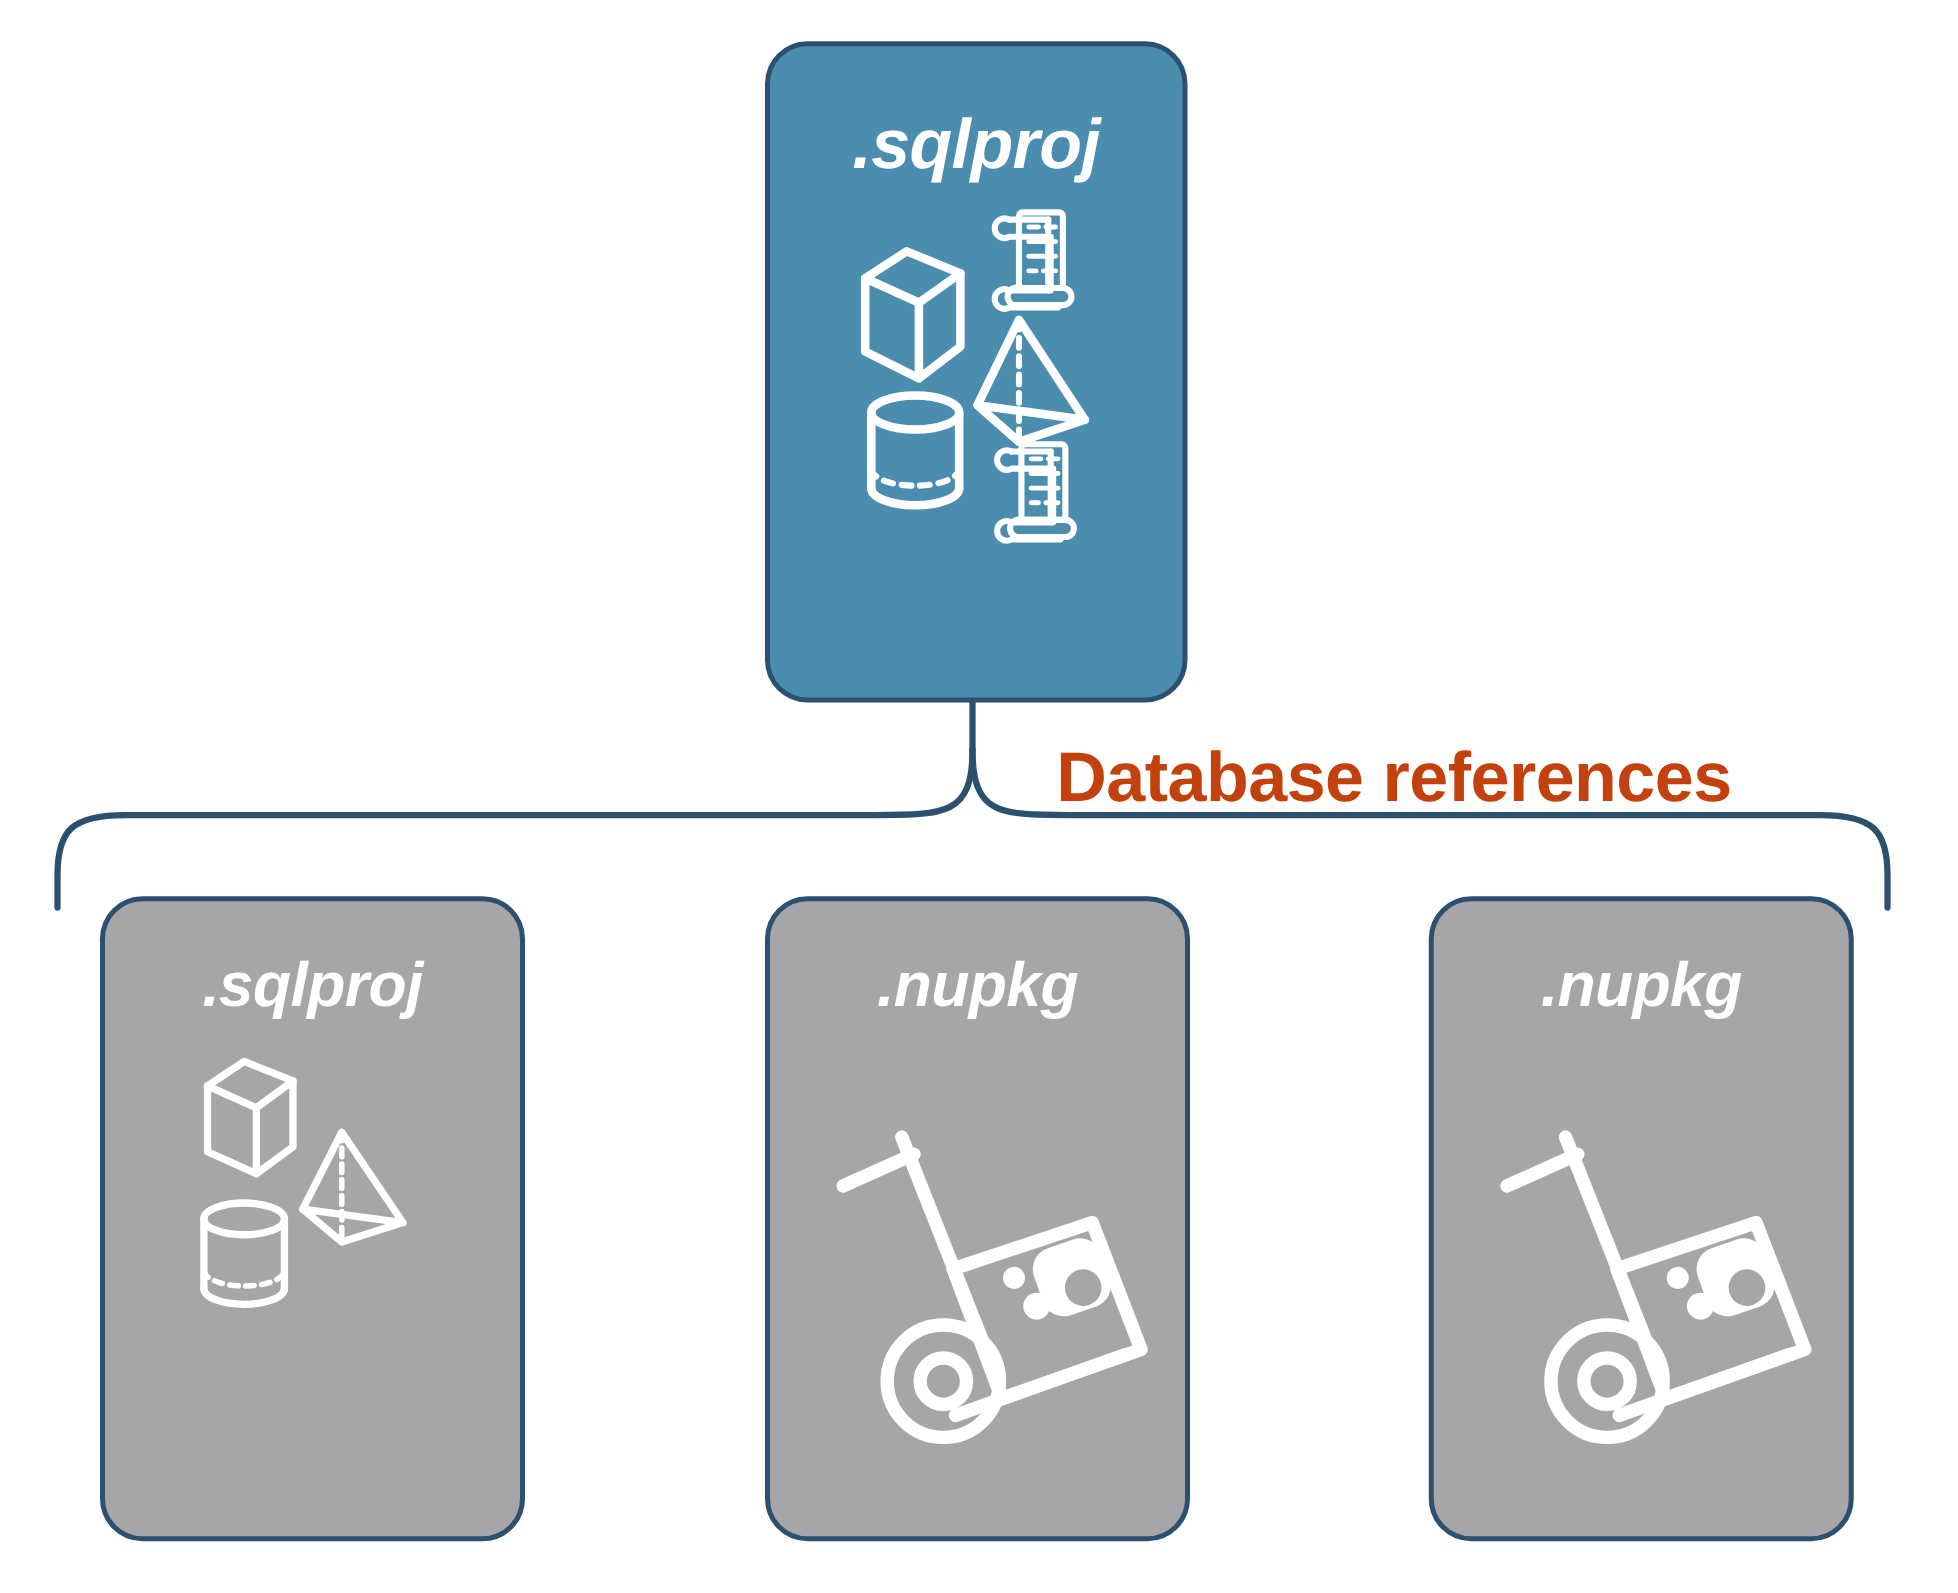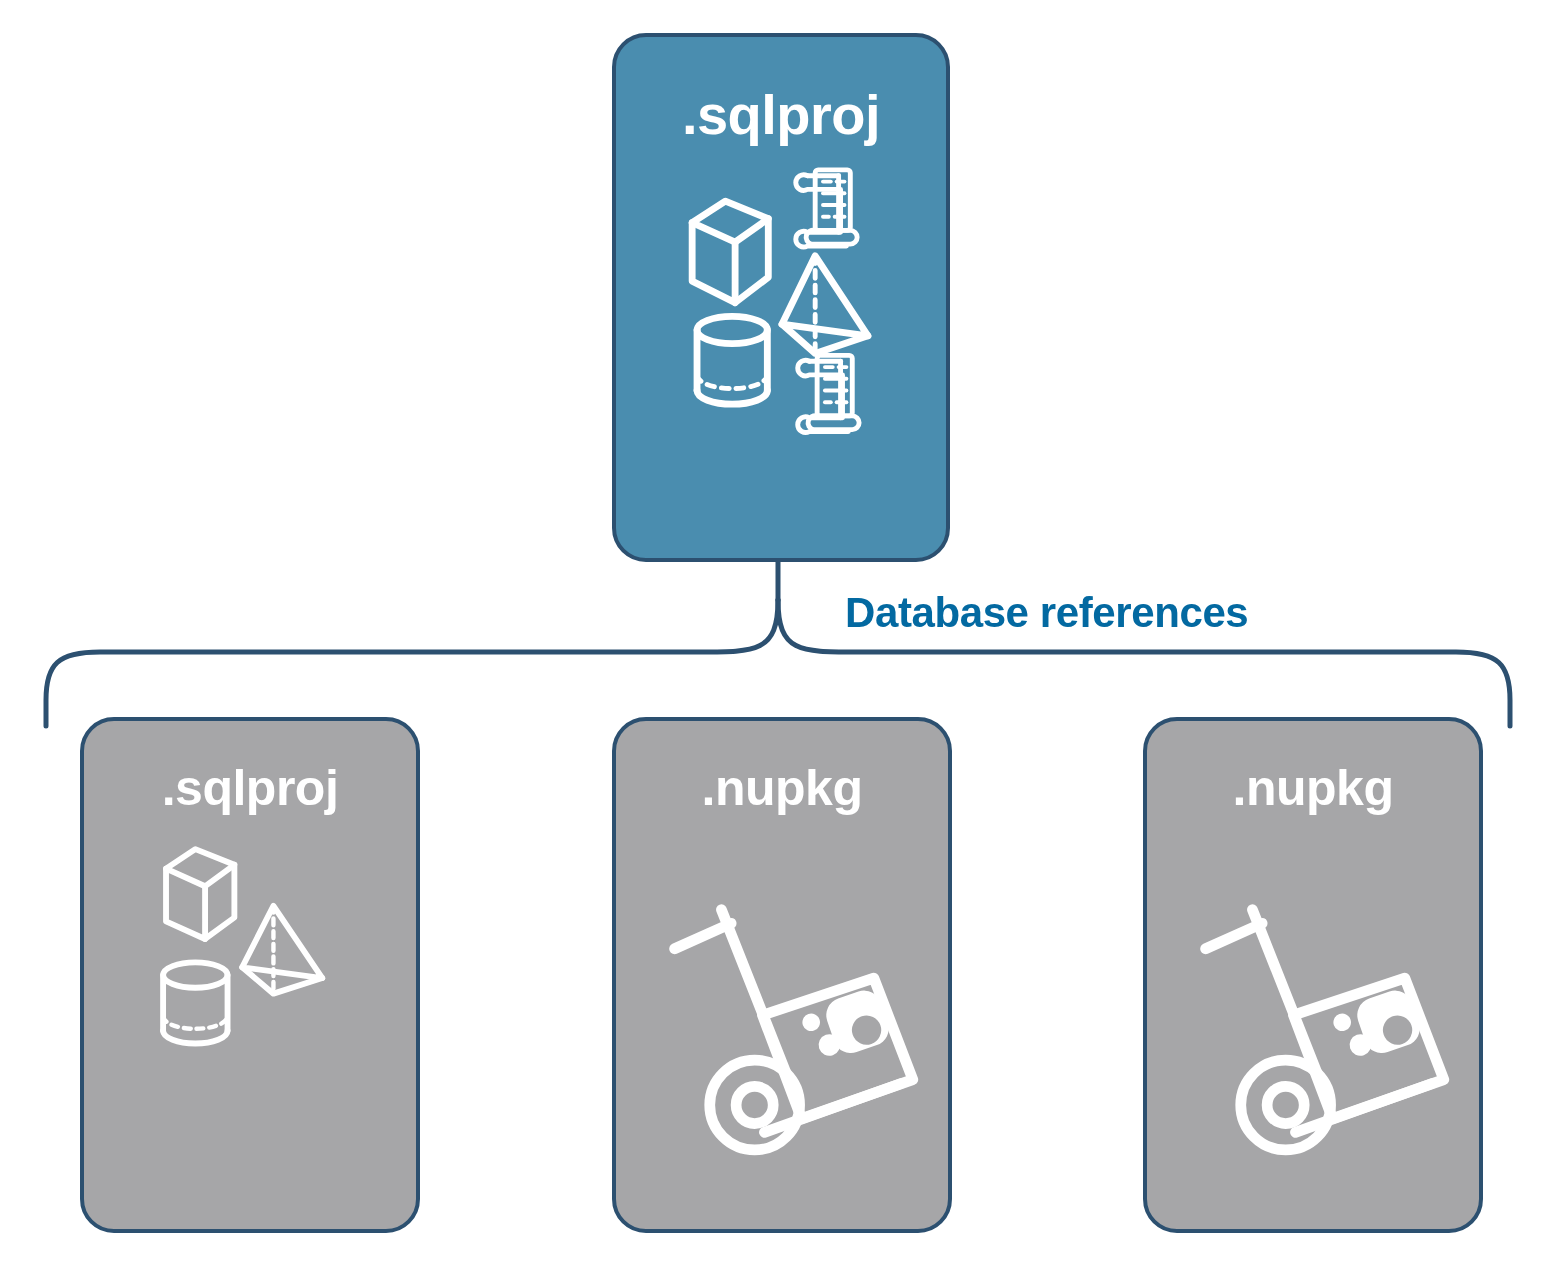--- a/index.html
+++ b/index.html
@@ -38,20 +38,21 @@
   }
   .node-box.leaf {
     background: #A6A6A8;
   }
   .node-title {
     color: #ffffff;
     font-weight: bold;
     letter-spacing: -0.5px;
     text-align: center;
     user-select: none;
+    font-style: italic;
   }
   .root .node-title {
     font-size: 56px;
     margin-top: 50px;
     line-height: 1;
   }
   .leaf .node-title {
     font-size: 50px;
     margin-top: 42px;
     line-height: 1;
@@ -64,22 +65,22 @@
   .node-art svg {
     position: absolute;
     left: 0;
     top: 0;
     width: 100%;
     height: 100%;
     overflow: visible;
   }
   .brace-label {
     position: absolute;
-    color: #0369a1;
-    font-size: 42px;
+    color: #c2410c;
+    font-size: 56px;
     font-weight: bold;
     letter-spacing: -0.4px;
     white-space: nowrap;
     user-select: none;
   }
 </style>
 </head>
 <body>
 
 <div id="canvas">

